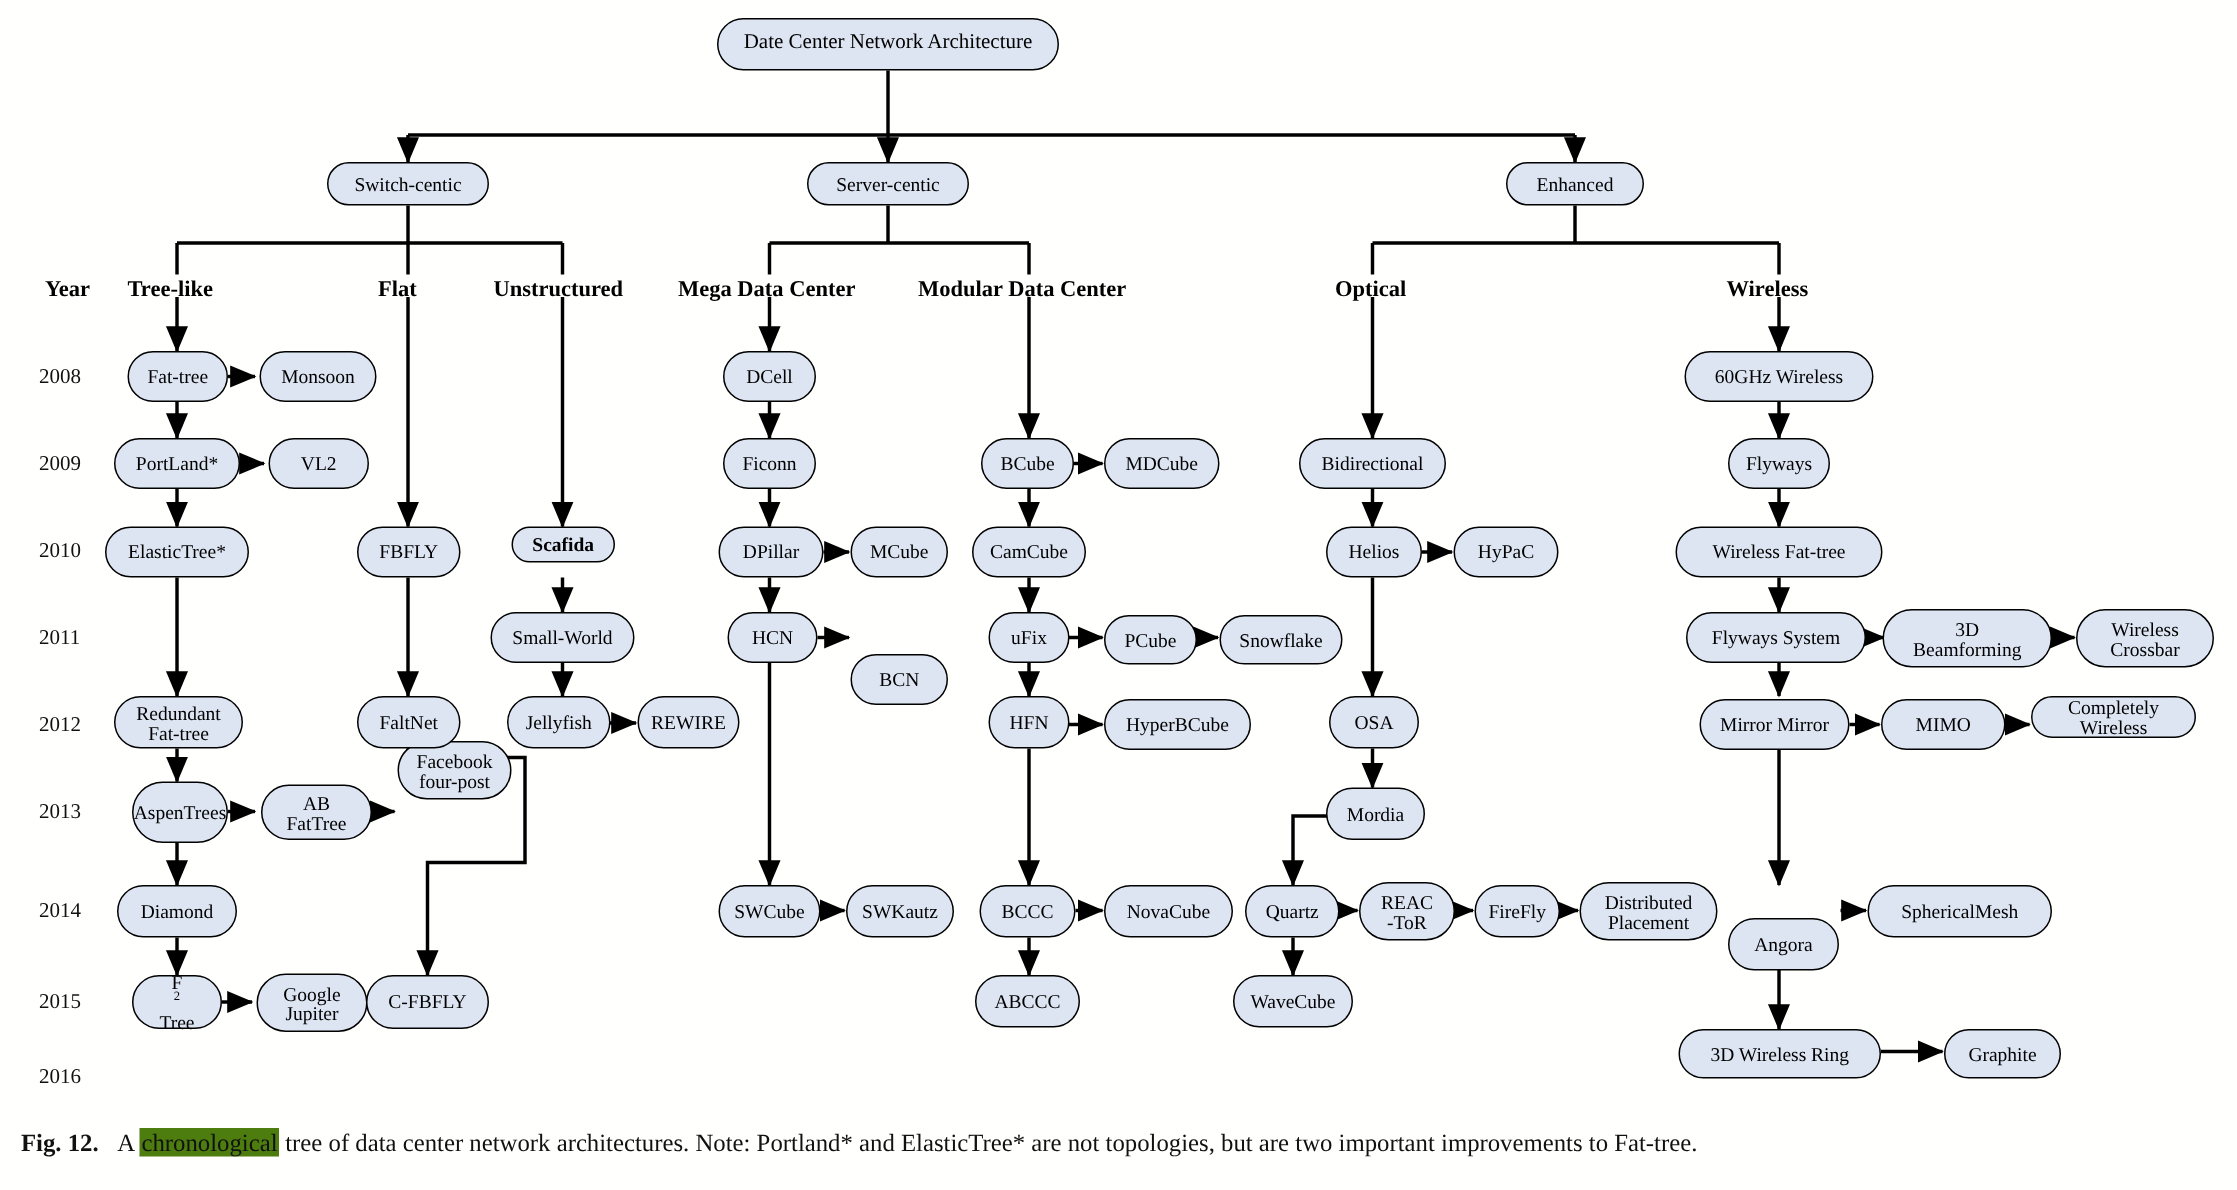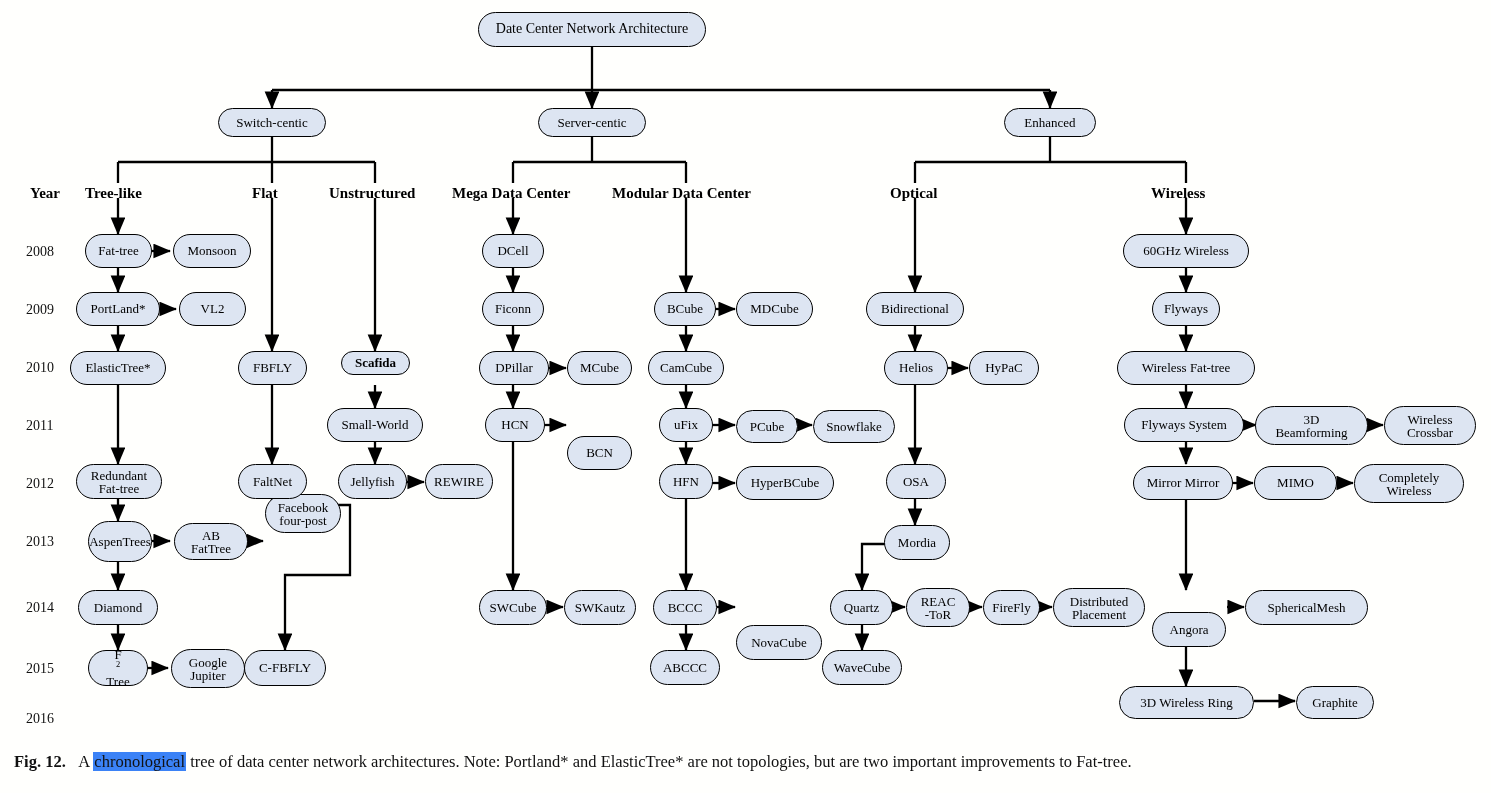--- a/index.html
+++ b/index.html
@@ -56,21 +56,21 @@
   #caption{
     position:absolute;
     left:14px;top:752px;
     width:1470px;
     font-family:"Liberation Serif", serif;
     font-size:16.5px;
     color:#111;
     white-space:nowrap;
   }
   #caption .figlabel{font-weight:bold;}
-  #caption .hl{background:#3b82f6;padding:0 1px;}
+  #caption .hl{background:#4d7c0f;padding:0 1px;}
   sup{font-size:.65em;vertical-align:super;line-height:0;}
 </style>
 </head>
 <body>
 
 <div id="figure">
 
   <svg id="wires" viewBox="0 0 1491 740">
     <defs>
       <marker id="ah" markerWidth="9" markerHeight="9" refX="7.2" refY="3.2" orient="auto" markerUnits="strokeWidth">
@@ -258,21 +258,21 @@
 
   <div class="node" style="left:654px;top:292px;width:62px;height:34px;">BCube</div>
   <div class="node" style="left:736px;top:292px;width:77px;height:34px;">MDCube</div>
   <div class="node" style="left:648px;top:351px;width:76px;height:34px;">CamCube</div>
   <div class="node" style="left:659px;top:408px;width:54px;height:34px;">uFix</div>
   <div class="node" style="left:736px;top:410px;width:62px;height:33px;">PCube</div>
   <div class="node" style="left:813px;top:410px;width:82px;height:33px;">Snowflake</div>
   <div class="node" style="left:659px;top:464px;width:54px;height:35px;">HFN</div>
   <div class="node" style="left:736px;top:466px;width:98px;height:34px;">HyperBCube</div>
   <div class="node" style="left:653px;top:590px;width:64px;height:35px;">BCCC</div>
-  <div class="node" style="left:736px;top:590px;width:86px;height:35px;margin-top:35px;">NovaCube</div>
+  <div class="node" style="left:736px;top:590px;width:86px;height:35px;">NovaCube</div>
   <div class="node" style="left:650px;top:650px;width:70px;height:35px;">ABCCC</div>
 
   <div class="node" style="left:866px;top:292px;width:98px;height:34px;">Bidirectional</div>
   <div class="node" style="left:884px;top:351px;width:64px;height:34px;">Helios</div>
   <div class="node" style="left:969px;top:351px;width:70px;height:34px;">HyPaC</div>
   <div class="node" style="left:886px;top:464px;width:60px;height:35px;">OSA</div>
   <div class="node" style="left:884px;top:525px;width:66px;height:35px;">Mordia</div>
   <div class="node" style="left:830px;top:590px;width:63px;height:35px;">Quartz</div>
 
   <div class="node two" style="left:906px;top:588px;width:64px;height:39px;flex-direction:column;">
@@ -300,21 +300,21 @@
   </div>
 
   <div class="node two" style="left:1384px;top:406px;width:92px;height:39px;flex-direction:column;">
     <span>Wireless</span>
     <span>Crossbar</span>
   </div>
 
   <div class="node" style="left:1133px;top:466px;width:100px;height:34px;">Mirror Mirror</div>
   <div class="node" style="left:1254px;top:466px;width:83px;height:34px;">MIMO</div>
 
-  <div class="node two" style="left:1354px;top:464px;width:110px;height:39px;flex-direction:column;">
+  <div class="node two" style="left:1354px;top:464px;width:110px;height:28px;flex-direction:column;">
     <span>Completely</span>
     <span>Wireless</span>
   </div>
 
   <div class="node" style="left:1152px;top:612px;width:74px;height:35px;">Angora</div>
   <div class="node" style="left:1245px;top:590px;width:123px;height:35px;">SphericalMesh</div>
   <div class="node" style="left:1119px;top:686px;width:135px;height:33px;">3D Wireless Ring</div>
   <div class="node" style="left:1296px;top:686px;width:78px;height:33px;">Graphite</div>
 
 </div>

